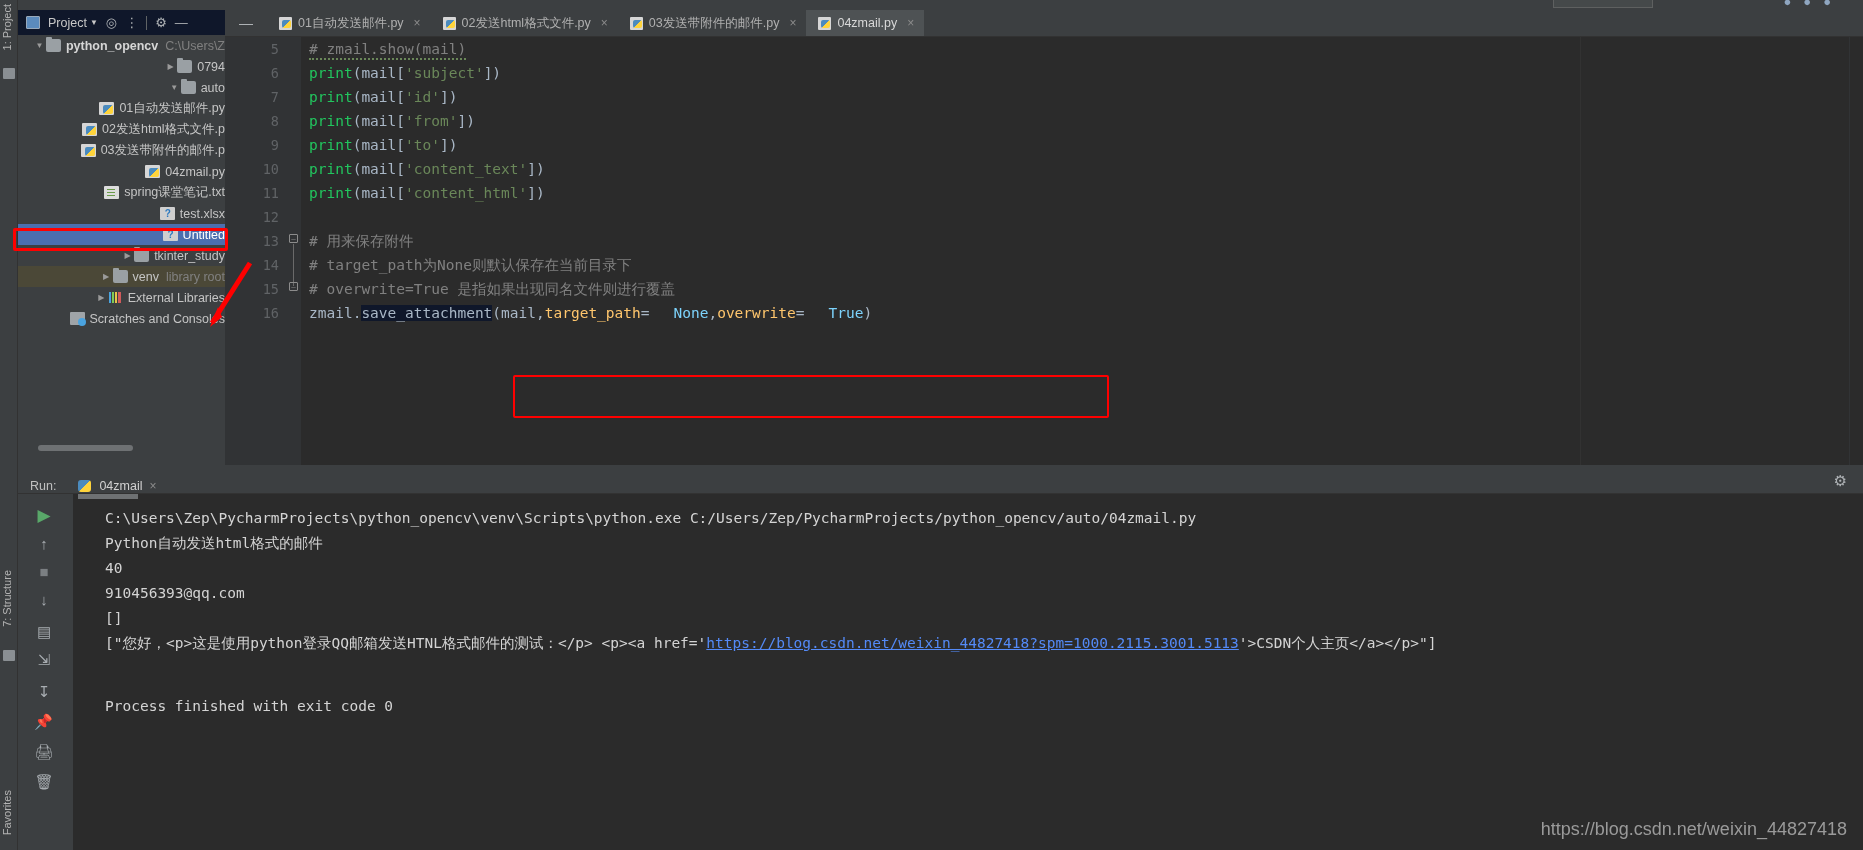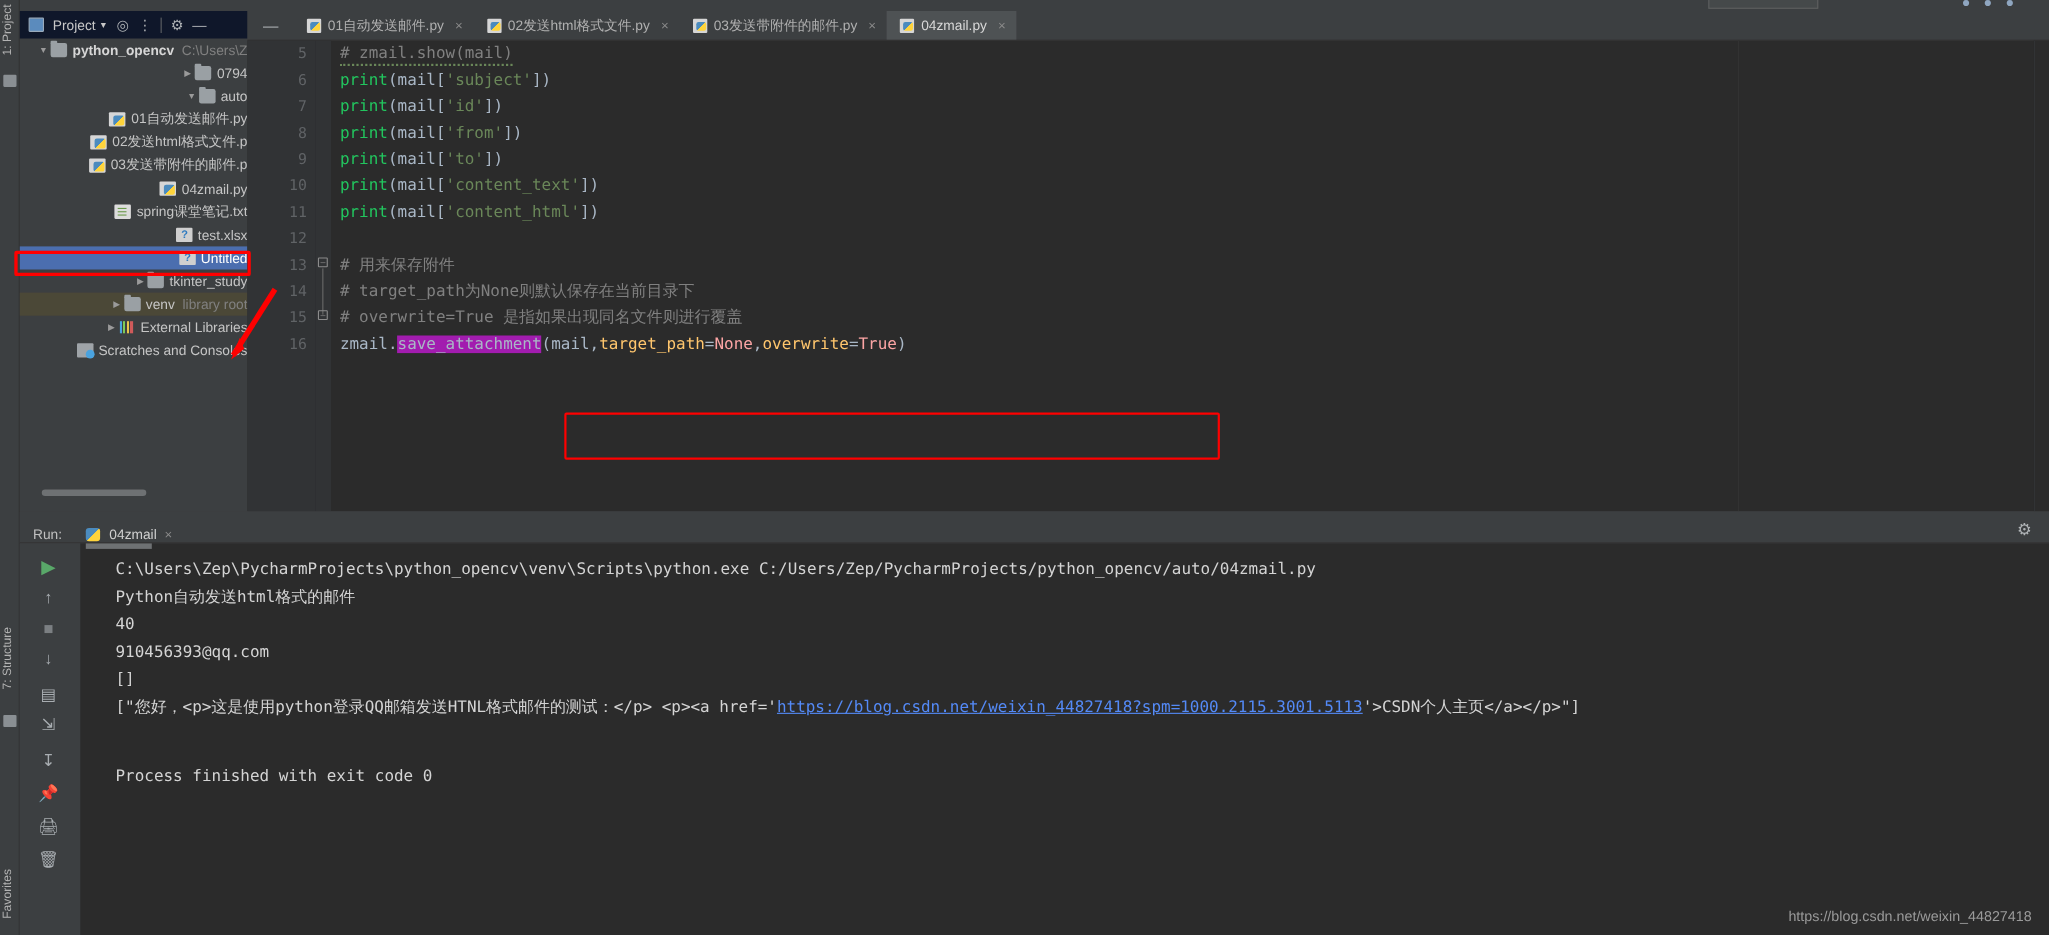--- a/index.html
+++ b/index.html
@@ -195,23 +195,23 @@
   .code {
     position: absolute; left: 76px; top: 0; right: 0; height: 428px;
     font-family: "DejaVu Sans Mono", monospace; font-size: 14.5px;
     color: #a9b7c6; white-space: pre;
   }
   .cline { height: 24px; line-height: 24px; padding-left: 8px; }
   .k-func { color: #22c55e; }
   .k-str  { color: #6a8759; }
   .k-cmt  { color: #808080; }
   .k-id   { color: #a9b7c6; }
-  .k-kw   { color: #fca5a5; }
+  .k-kw   { color: #7dd3fc; margin-left: 24px; }
   .k-meth { color: #ffc66d; }
-  .sel-bg { background: #a21caf; }
+  .sel-bg { background: #0f172a; }
   .squiggle {
     border-bottom: 2px dotted #6a8759; padding-bottom: 1px;
   }
   .code-redbox {
     position: absolute; left: 288px; top: 338px;
     width: 596px; height: 43px;
     border: 2px solid #ff0000; border-radius: 2px;
     pointer-events: none;
   }
   .editor-rightmark {
@@ -276,21 +276,21 @@
   }
   .oline { height: 25px; line-height: 25px; }
   .oline.gap { height: 38px; }
   .link { color: #548af7; text-decoration: underline; }
   .console-scroll {
     position: absolute; left: 60px; top: 29px; width: 60px; height: 5px; background: #6e7173;
   }
 
   .watermark {
     position: absolute; right: 16px; bottom: 10px;
-    font-size: 13px; color: #9a9a9a;
+    font-size: 18px; color: #9a9a9a;
     font-family: "Liberation Sans", sans-serif;
   }
 </style>
 </head>
 <body>
 
 <div class="app">
 
   <div class="top-strip">
     <div class="top-right-box"></div>

